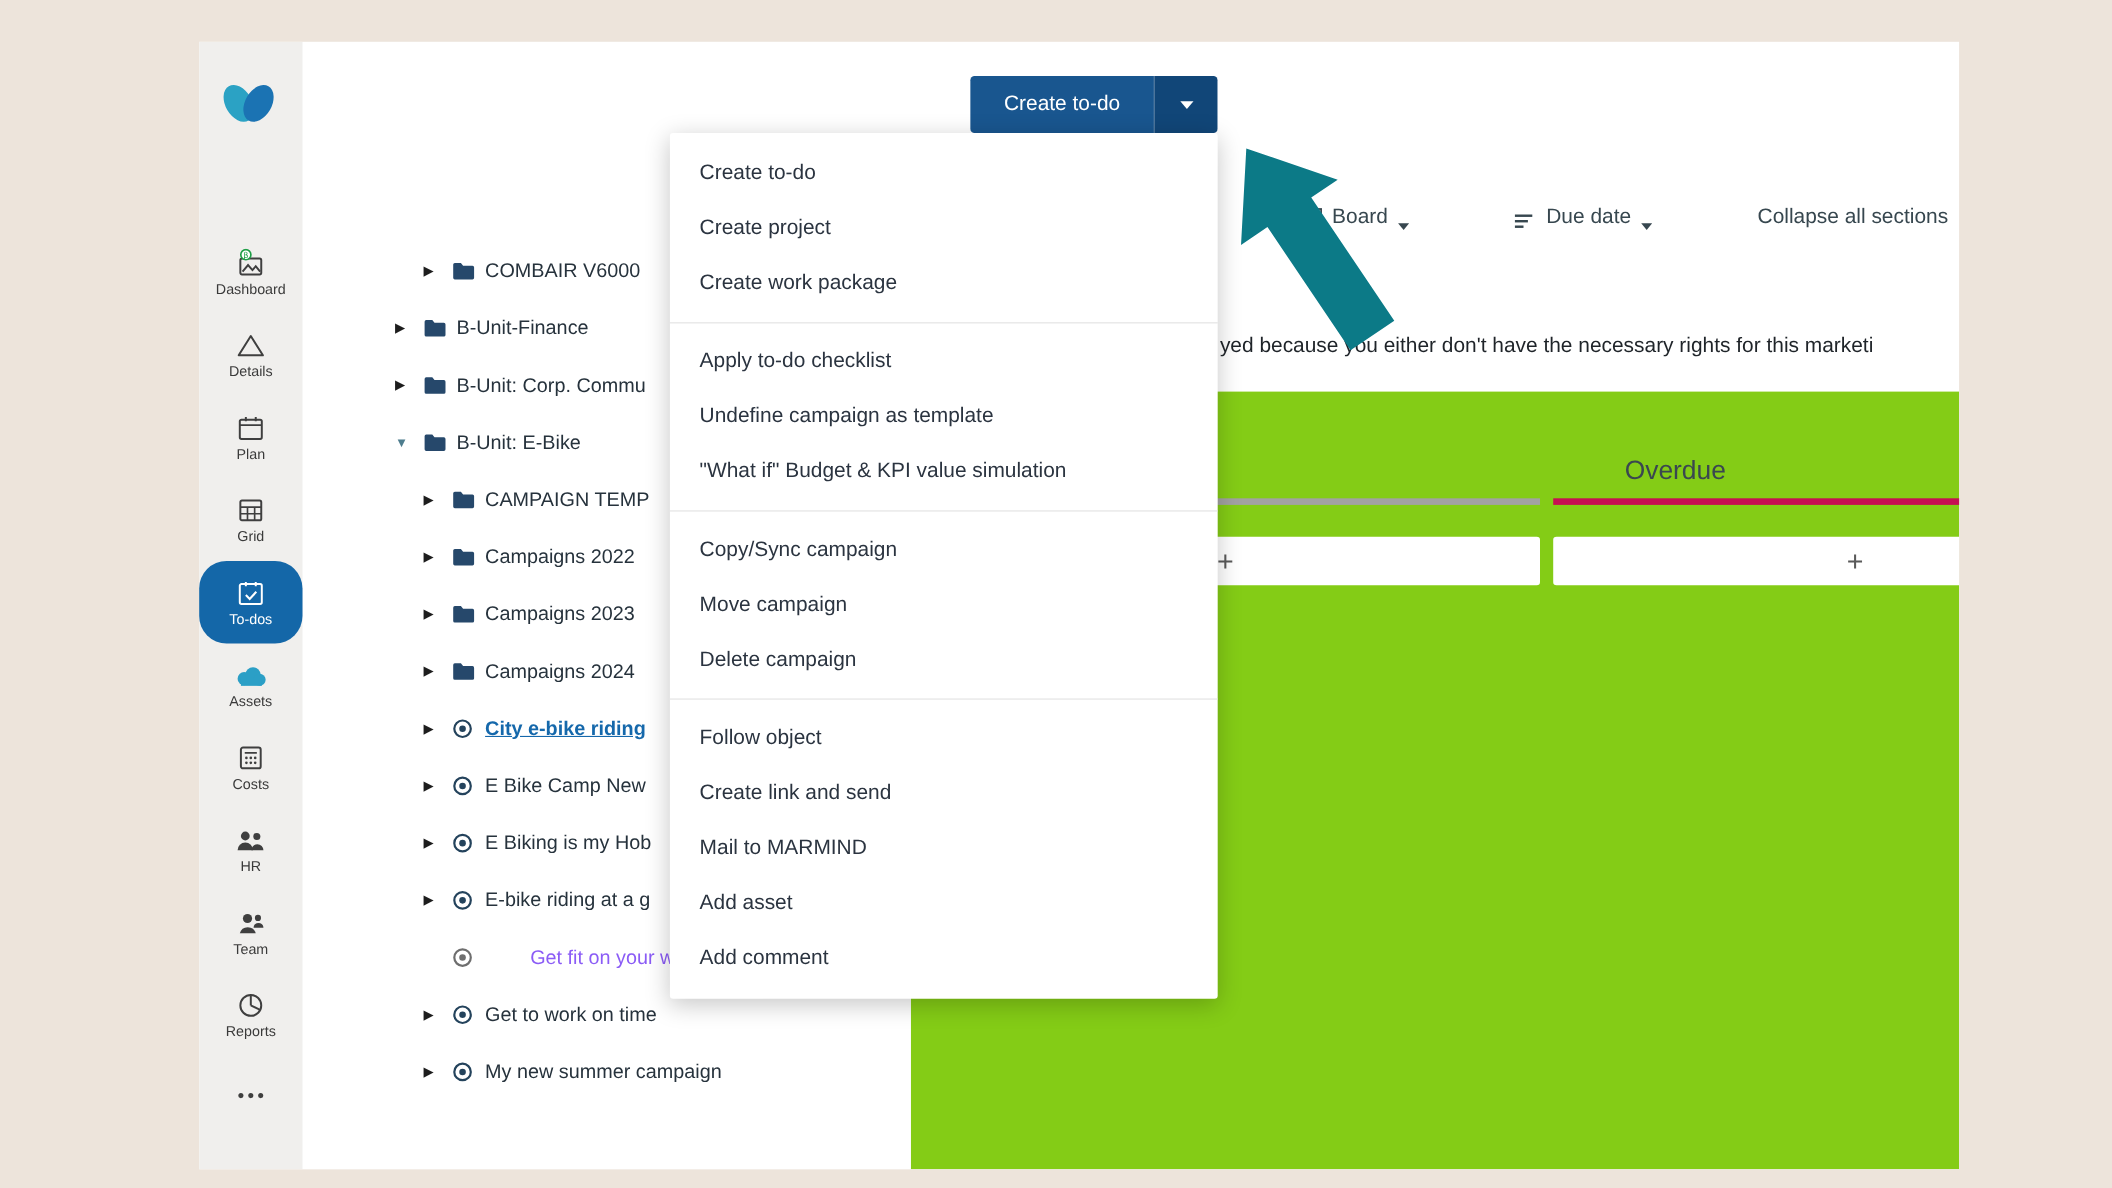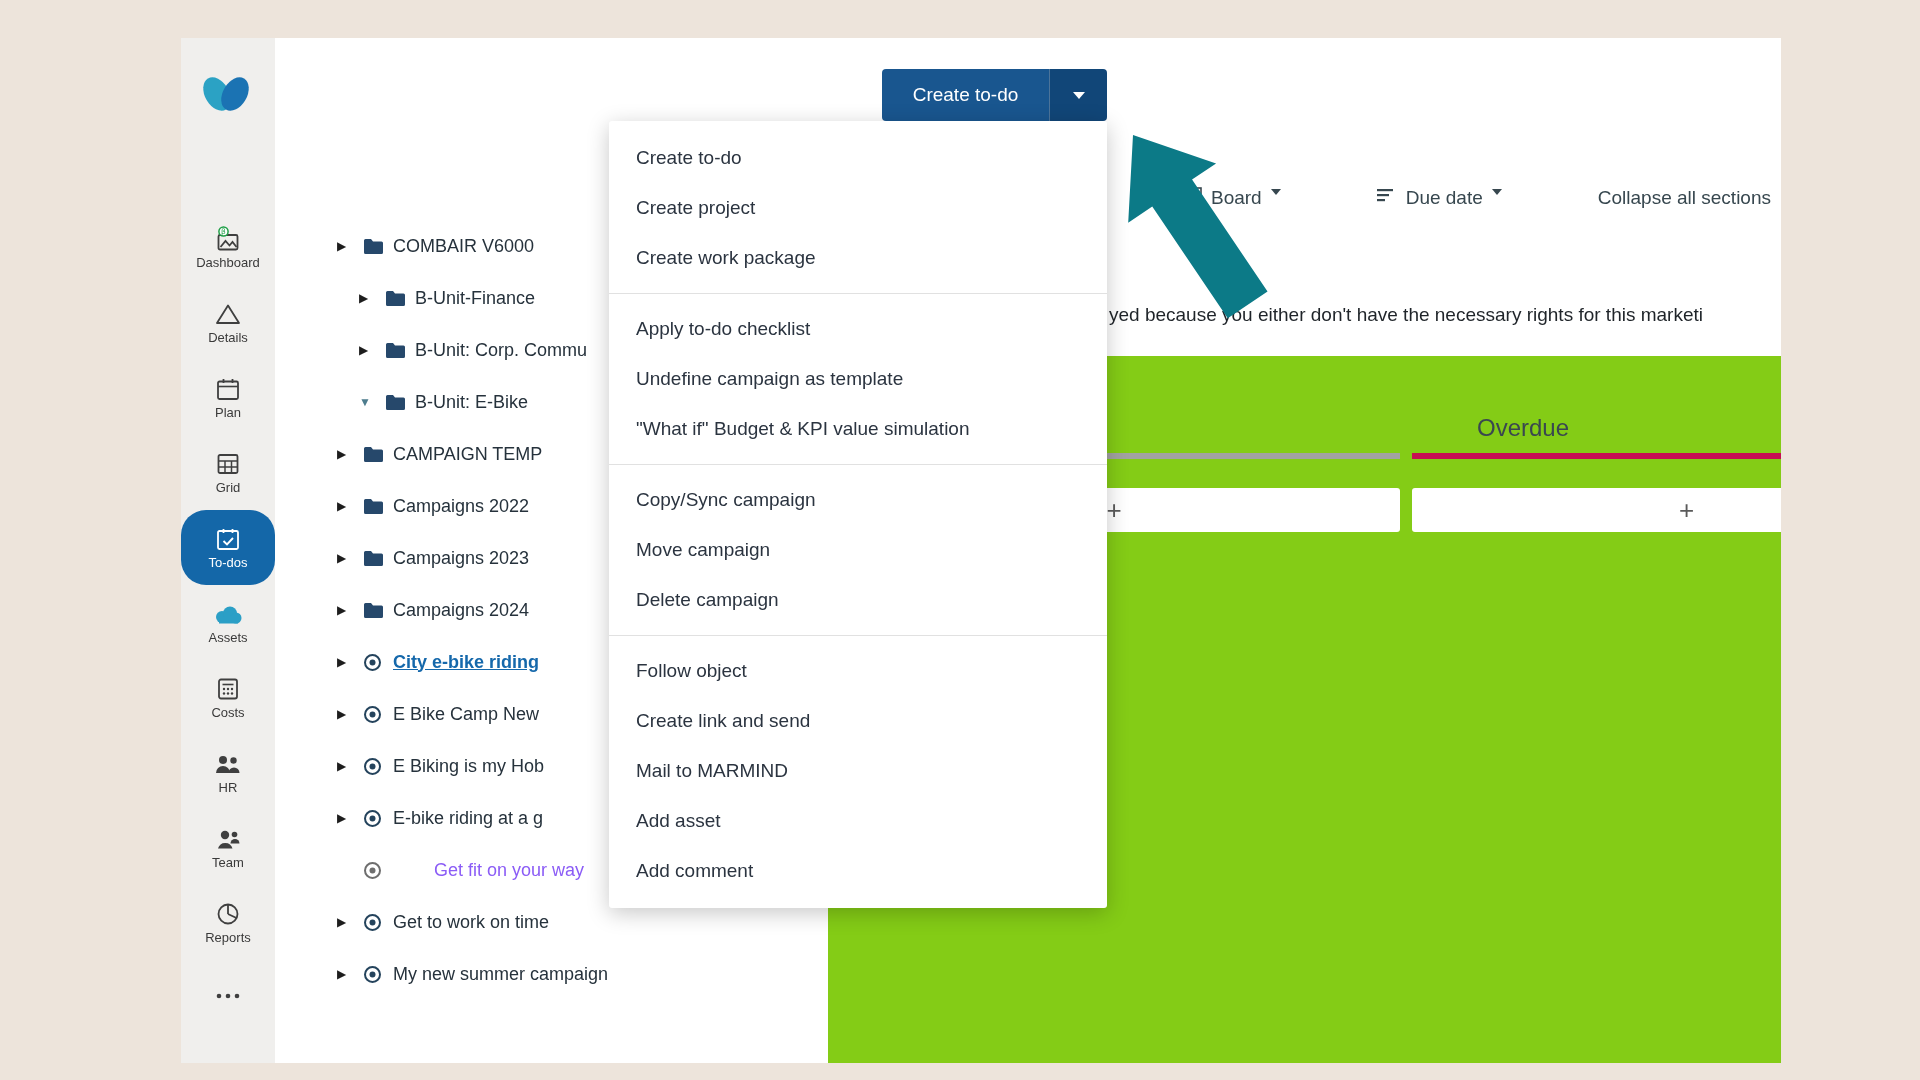--- a/index.html
+++ b/index.html
@@ -32,38 +32,38 @@
   .create-btn .main{flex:1;background:#19568f;color:#fff;font-size:19px;display:flex;align-items:center;justify-content:center;}
   .create-btn .drop{width:57px;background:#114678;display:flex;align-items:center;justify-content:center;border-left:1px solid rgba(255,255,255,.25);}
   .caret-down{width:0;height:0;border-left:6px solid transparent;border-right:6px solid transparent;border-top:7px solid #ffffff;}
   
   .menu{position:absolute;left:428px;top:83px;width:498px;background:#ffffff;z-index:50;
         border-radius:3px;box-shadow:0 5px 22px rgba(0,0,0,.22);padding:12px 0;}
   .menu-item{height:50px;line-height:50px;padding-left:27px;font-size:19px;color:#2b3440;cursor:pointer;white-space:nowrap;}
   .menu-divider{height:1px;background:#e1e1e1;margin:10px 0;}
   
   .toolbar{position:absolute;top:138px;right:10px;height:44px;display:flex;align-items:center;gap:54px;z-index:6;color:#37474f;font-size:19px;}
-  .tool-btn{display:flex;align-items:flex-start;gap:9px;cursor:pointer;white-space:nowrap;padding-left:42px;}
+  .tool-btn{display:flex;align-items:flex-end;gap:9px;cursor:pointer;white-space:nowrap;padding-left:42px;}
   .caret-sm{width:0;height:0;border-left:5px solid transparent;border-right:5px solid transparent;border-top:6px solid #37474f;margin-top:2px;}
   
   .notice{position:absolute;left:928px;top:266px;font-size:19px;color:#1f2429;white-space:nowrap;z-index:4;}
   
   .board{position:absolute;left:647px;top:318px;width:953px;bottom:0;background:#84cc16;z-index:1;}
   .col-underline{position:absolute;height:6px;top:97px;}
   .u1{left:0;width:572px;background:#a2a2a2;}
   .u2{left:584px;width:549px;background:#c60f52;}
   .col-title{position:absolute;top:58px;left:595px;width:200px;text-align:center;font-size:24px;color:#3a4750;}
   .add-card{position:absolute;top:132px;height:44px;background:#ffffff;border-radius:3px;display:flex;align-items:center;justify-content:center;cursor:pointer;}
   .c1{left:0;width:572px;} .c2{left:584px;width:549px;}
   .add-plus{font-size:26px;color:#5a5a5a;line-height:44px;}
   
   .tree{position:absolute;left:94px;top:0;width:553px;height:100%;background:#ffffff;z-index:3;}
   .tree-rows{position:absolute;left:0;top:182px;width:100%;}
   .tree-row{height:52px;display:flex;align-items:center;cursor:pointer;}
-  .lvl1{padding-left:84px;} .lvl2{padding-left:62px;}
+  .lvl1{padding-left:84px;} .lvl2{padding-left:110px;}
   .chev{width:26px;font-size:12px;color:#1d1d1d;flex:0 0 26px;}
   .chev.collapsed::before{content:"\25B6";}
   .chev.expanded{color:#4e7d8e;}
   .chev.expanded::before{content:"\25BC";}
   .ticon{width:30px;flex:0 0 30px;display:flex;align-items:center;}
   .tlabel{font-size:18px;color:#26323c;white-space:nowrap;}
   .tlabel.selected{color:#1568ab;font-weight:700;text-decoration:underline;}
   .tlabel.muted{color:#8b5cf6;margin-left:41px;}
   
   .annot{position:absolute;left:890px;top:90px;z-index:60;pointer-events:none;}

